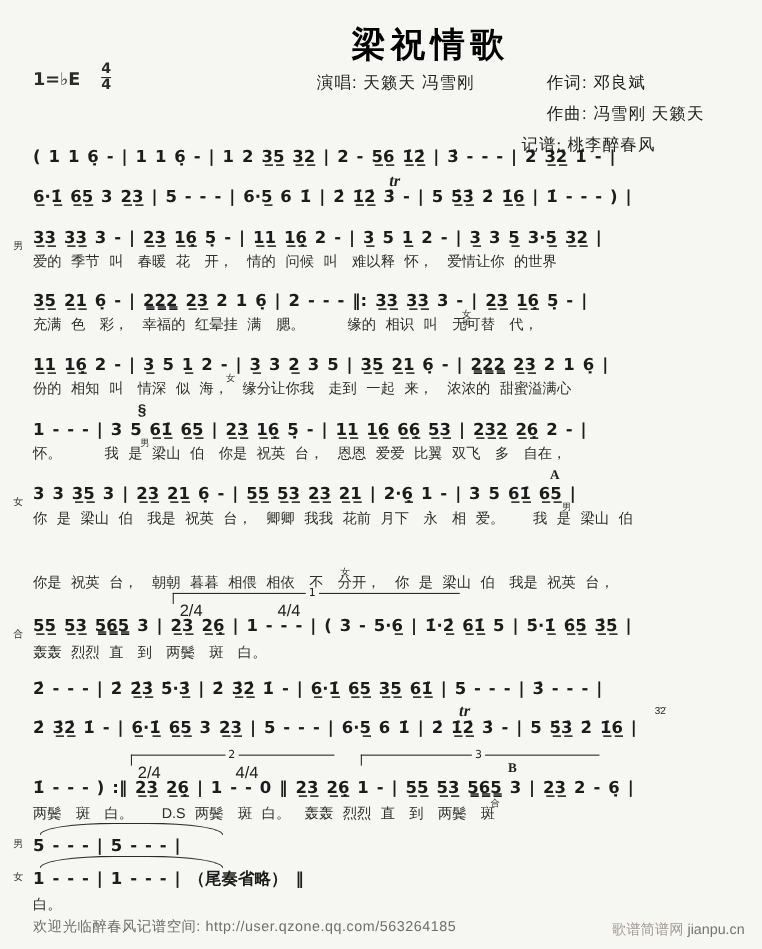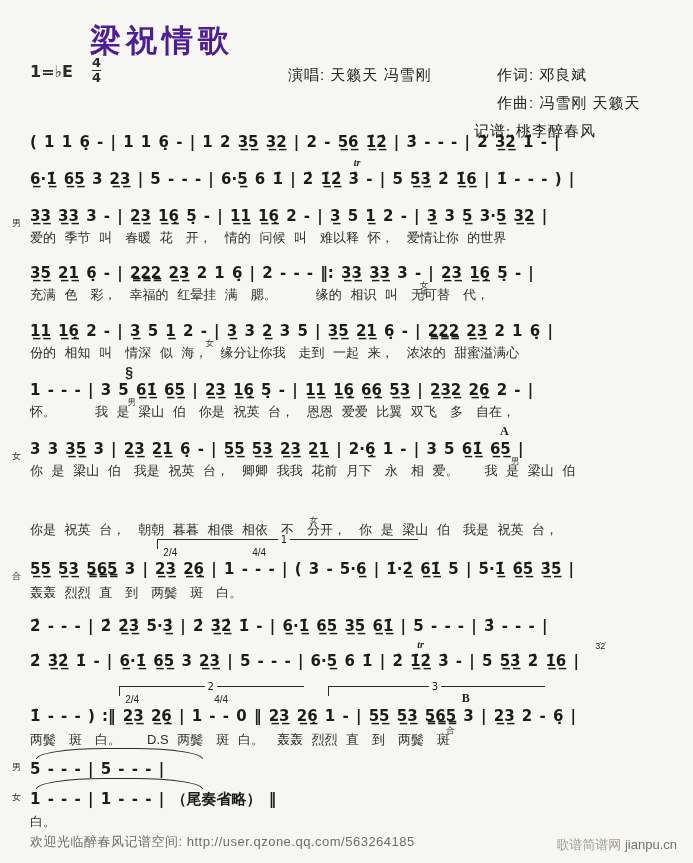--- a/index.html
+++ b/index.html
@@ -1,39 +1,39 @@
 <!DOCTYPE html>
 <html><head>
 <meta charset="utf-8">
 <style>
   html,body{margin:0;padding:0;}
   body{width:693px;height:863px;background:#eee;}
   .sheet{position:relative;width:693px;height:863px;background:#f6f6f3;overflow:hidden;
          font-family:"Liberation Sans",sans-serif;color:#2b2b2b;}
-  .title{position:absolute;top:20px;left:90px;right:0;text-align:left;
-         font-size:31px;font-weight:bold;letter-spacing:5px;color:#4c1d95;}
+  .title{position:absolute;top:20px;left:90px;right:0;text-align:center;
+         font-size:31px;font-weight:bold;letter-spacing:5px;color:#000000;}
   .keysig{position:absolute;top:62px;left:30px;font-size:16px;font-weight:bold;
           font-family:"DejaVu Sans",sans-serif;}
   .meter{position:absolute;top:56px;left:92px;text-align:center;font-weight:bold;
          font-size:13px;line-height:14px;font-family:"DejaVu Sans",sans-serif;}
   .meter .den{border-top:1.5px solid #2b2b2b;}
   .credit{position:absolute;font-size:15px;color:#222;letter-spacing:1px;}
   .c1{top:66px;left:288px;} .c2{top:66px;left:497px;}
   .c3{top:94px;left:497px;} .c4{top:122px;left:474px;font-family:Liberation Serif, serif;}
 
   .sys{position:absolute;left:30px;width:635px;white-space:nowrap;
        font-family:"DejaVu Sans",sans-serif;font-weight:bold;font-size:15px;
        word-spacing:2px;color:#1c1c1c;}
   .lyr{position:absolute;left:30px;width:650px;white-space:nowrap;
        font-size:13px;color:#2e2e2e;word-spacing:5px;}
   .pm{position:absolute;left:-18px;top:11px;width:11px;line-height:10px;font-size:9px;
       font-weight:normal;white-space:normal;color:#333;font-family:"Liberation Sans",sans-serif;}
   .mid{position:absolute;top:-5px;width:10px;line-height:9px;font-size:8.5px;
        white-space:normal;color:#333;}
-  .ann{position:absolute;top:-13px;font-size:10px;font-weight:normal;
+  .ann{position:absolute;top:-13px;font-size:15px;font-weight:normal;
        font-family:"Liberation Sans",sans-serif;color:#222;}
   .tr{font-style:italic;font-family:"Liberation Serif",serif;font-weight:bold;}
   .seg{top:-17px;font-size:14px;font-weight:bold;}
   .big{top:-16px;font-size:12px;font-weight:bold;font-family:"Liberation Serif",serif;}
   .grace{top:-11px;font-size:9px;font-weight:normal;}
   .volta{position:absolute;top:-21px;height:9px;border-top:1.2px solid #2b2b2b;
          border-left:1.2px solid #2b2b2b;}
   .volta i{position:absolute;left:46%;top:-6px;font-size:10px;font-style:normal;
            font-weight:normal;background:#f6f6f3;padding:0 3px;}
   .arc{position:absolute;top:-12px;height:10px;border:1.2px solid #2b2b2b;border-bottom:none;

